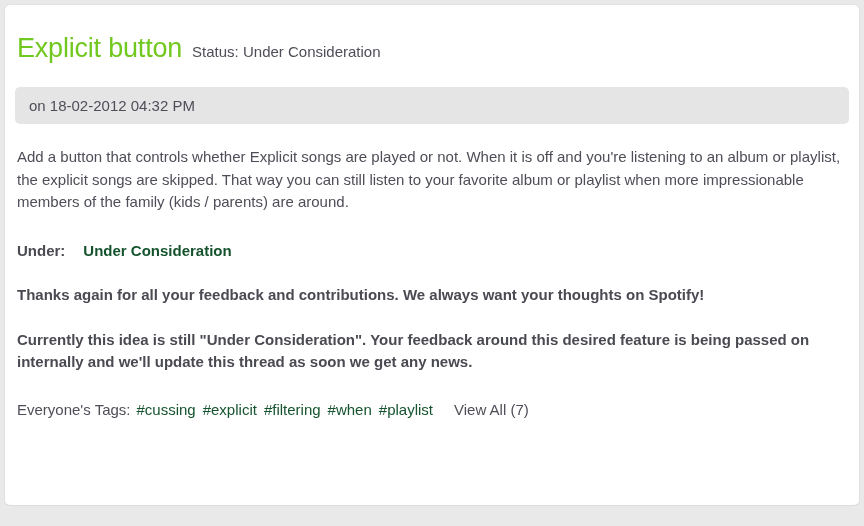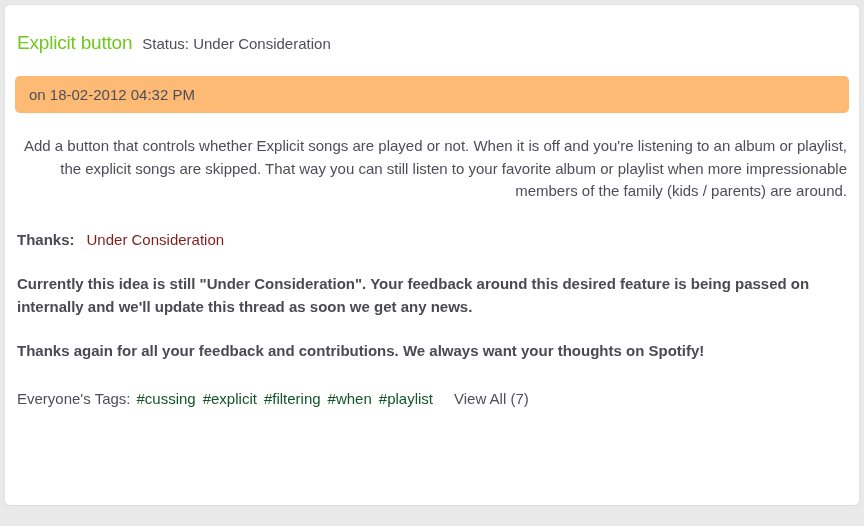--- a/index.html
+++ b/index.html
@@ -34,69 +34,68 @@
   }
 
   
   .thread-header {
     display: flex;
     align-items: baseline;
     padding: 10px 0 4px 2px;
     white-space: nowrap;
   }
   .thread-title {
-    font-size: 19px;
+    font-size: 27px;
     line-height: 30px;
     color: #71c81e;
     font-weight: 400;
     letter-spacing: -0.2px;
   }
   .thread-status-inline {
     font-size: 15px;
     line-height: 18px;
     color: #4e4e58;
     margin-left: 10px;
     font-weight: 400;
   }
 
   
   .date-bar {
-    background: #fdba74;
+    background: #e5e5e5;
     border-radius: 5px;
     padding: 9px 0 9px 14px;
     margin: 2px 0 0 0;
     font-size: 15px;
     line-height: 19px;
     color: #4e4e58;
   }
 
   
   .thread-body {
     padding: 22px 2px 0 2px;
     font-size: 15px;
     line-height: 22.5px;
     color: #4e4e58;
   }
   .thread-body p {
     margin: 0;
   }
   .intro-paragraph {
     max-width: 836px;
-    text-align: right;
   }
 
   .status-line {
     margin-top: 26px !important;
     font-weight: bold;
     color: #4a4a52;
   }
   .status-line .status-value {
-    color: #7f1d1d;
-    font-weight: normal;
-    margin-left: 12px;
+    color: #14532d;
+    font-weight: bold;
+    margin-left: 18px;
   }
 
   .update-block {
     font-weight: bold;
     color: #4a4a52;
     margin-top: 3px !important;
   }
   .update-block .update-date {
     display: block;
   }
@@ -142,27 +141,27 @@
       <span class="thread-status-inline">Status: Under Consideration</span>
     </div>
 
     <div class="date-bar">on 18-02-2012 04:32 PM</div>
 
     <div class="thread-body">
 
       <p class="intro-paragraph">Add a button that controls whether Explicit songs are played or not.  When it is off and you're listening to an album or playlist, the explicit songs are skipped. That way you can still listen to your favorite album or playlist when more impressionable members of the family (kids / parents) are around.</p>
 
       <p class="status-line">
-        <span>Thanks:</span><span class="status-value">Under Consideration</span>
+        <span>Under:</span><span class="status-value">Under Consideration</span>
       </p>
 
 
+      <p class="update-para">Thanks again for all your feedback and contributions. We always want your thoughts on Spotify!</p>
+
       <p class="update-para">Currently this idea is still "Under Consideration". Your feedback around this desired feature is being passed on internally and we'll update this thread as soon we get any news.</p>
-
-      <p class="update-para">Thanks again for all your feedback and contributions. We always want your thoughts on Spotify!</p>
 
     </div>
 
     <div class="tags-row">
       <span class="tags-label">Everyone's Tags:</span>
       <a class="tag-link" href="#">#cussing</a>
       <a class="tag-link" href="#">#explicit</a>
       <a class="tag-link" href="#">#filtering</a>
       <a class="tag-link" href="#">#when</a>
       <a class="tag-link" href="#">#playlist</a>

